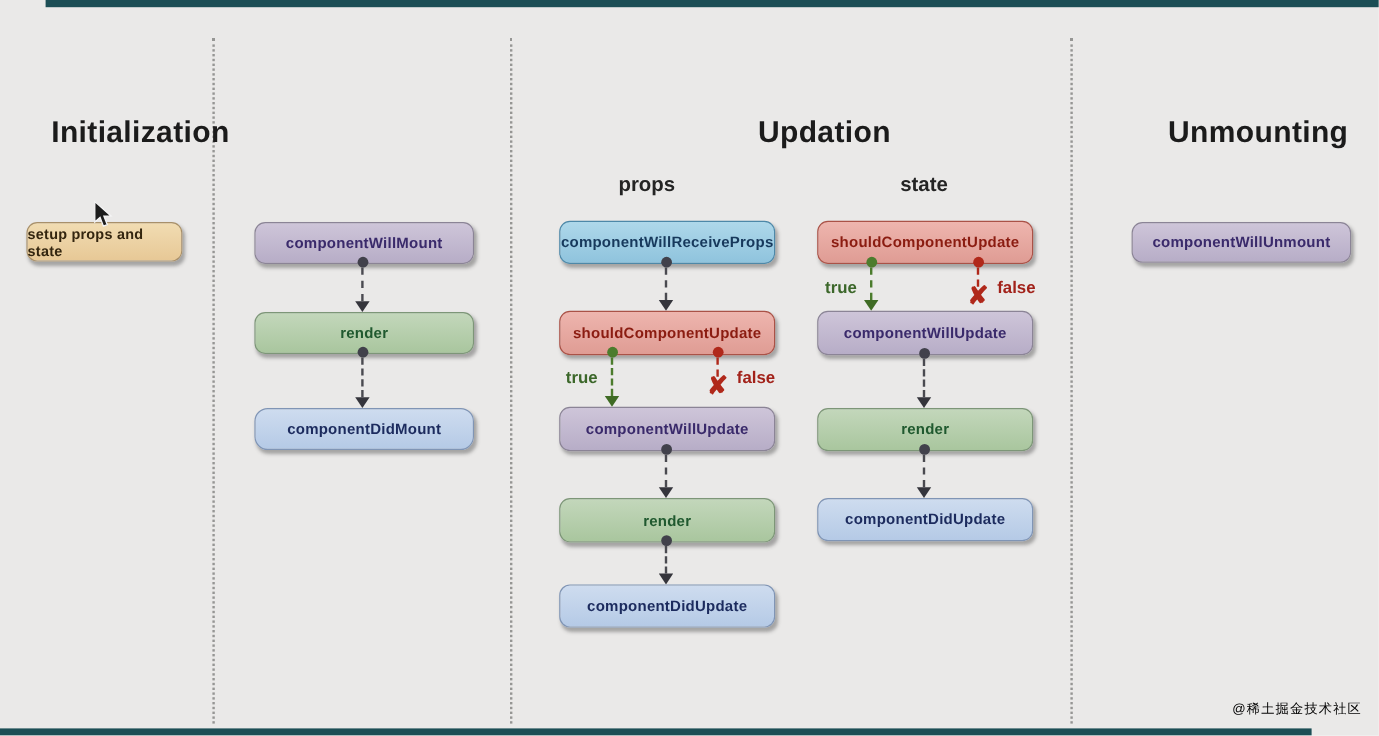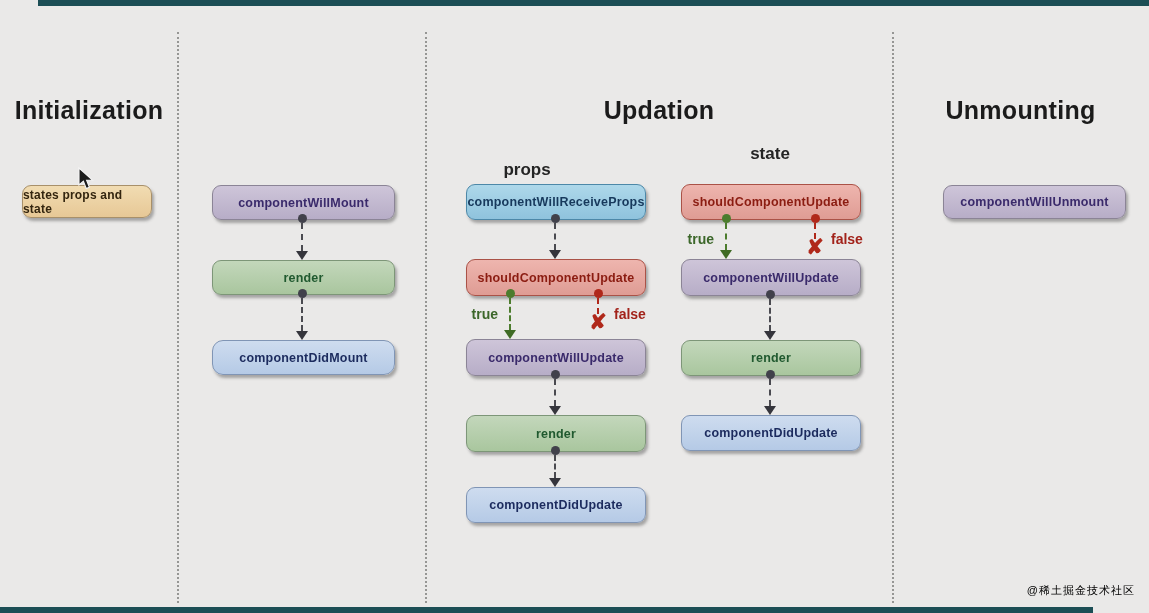--- a/index.html
+++ b/index.html
@@ -13,21 +13,21 @@
   .edge-bar{position:absolute;background:#1c4e55;height:6px;}
   .edge-bar.top{top:0;left:38px;right:0;}
   .edge-bar.bottom{bottom:0;left:0;width:1093px;}
   .separator{
     position:absolute;top:32px;bottom:10px;width:0;
     border-left:2px dotted #969694;
   }
   .col-heading{
     position:absolute;
     font-size:25px;font-weight:bold;color:#1b1b1b;
-    text-align:center;letter-spacing:0.3px;
+    text-align:center;letter-spacing:0.3px;margin-left:28px;
   }
   .sub-heading{
     position:absolute;
     font-size:17px;font-weight:bold;color:#242424;
     text-align:center;
   }
   .node{
     position:absolute;
     display:flex;align-items:center;justify-content:center;
     border-radius:9px;
@@ -82,24 +82,24 @@
   <div class="edge-bar bottom"></div>
 
   <div class="separator" style="left:177px;"></div>
   <div class="separator" style="left:425px;"></div>
   <div class="separator" style="left:892px;"></div>
 
   <div class="col-heading" style="left:0;width:178px;top:96px;">Initialization</div>
   <div class="col-heading" style="left:426px;width:466px;top:96px;text-align:center;">Updation</div>
   <div class="col-heading" style="left:892px;width:257px;top:96px;">Unmounting</div>
 
-  <div class="sub-heading" style="left:438px;width:178px;top:144px;margin-top:16px;">props</div>
+  <div class="sub-heading" style="left:450px;width:178px;top:144px;">props</div>
   <div class="sub-heading" style="left:681px;width:178px;top:144px;">state</div>
 
-  <div class="node orange" style="left:22px;top:185px;width:128px;height:31px;font-size:12px;">states props and state</div>
+  <div class="node orange" style="left:22px;top:185px;width:128px;height:31px;font-size:12px;">setup props and state</div>
 
   <div class="node purple" style="left:212px;top:185px;width:181px;height:33px;">componentWillMount</div>
   <div class="arrow" style="left:295px;top:214px;height:46px;">
       <span class="dot"></span>
       <span class="line"></span>
       <span class="head"></span>
     </div>
   <div class="node green" style="left:212px;top:260px;width:181px;height:33px;">render</div>
   <div class="arrow" style="left:295px;top:289px;height:51px;">
       <span class="dot"></span>

